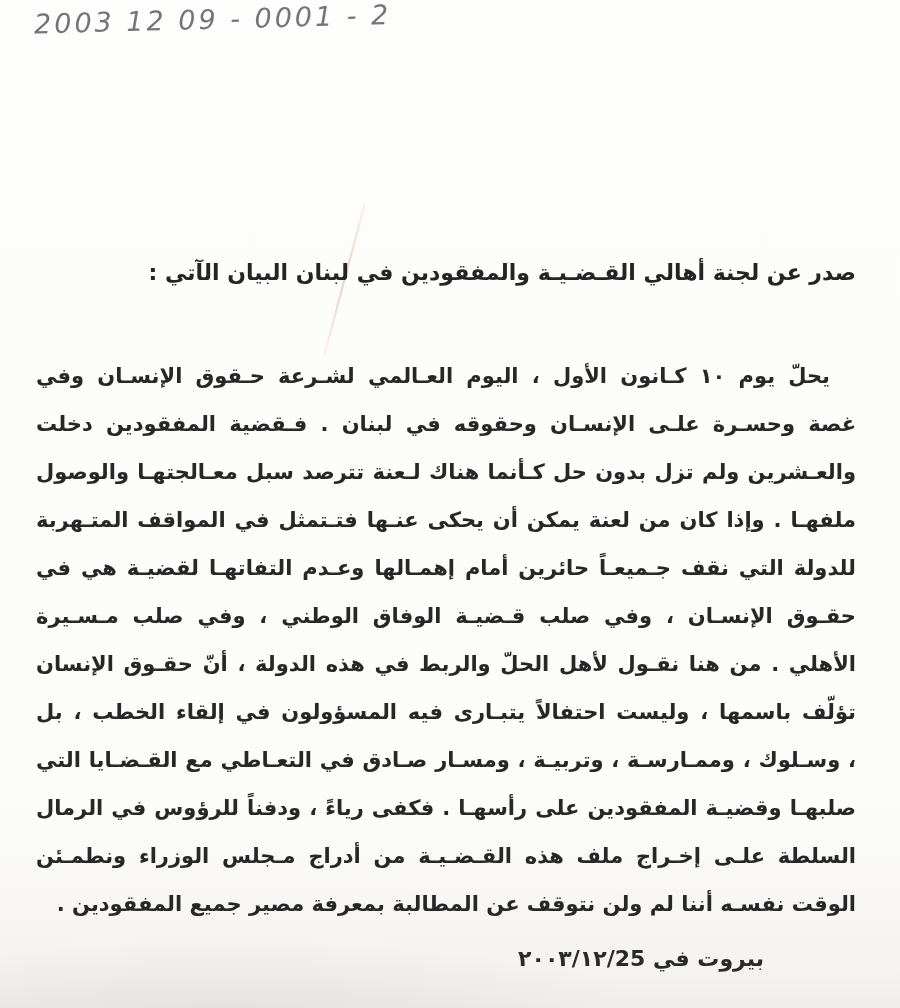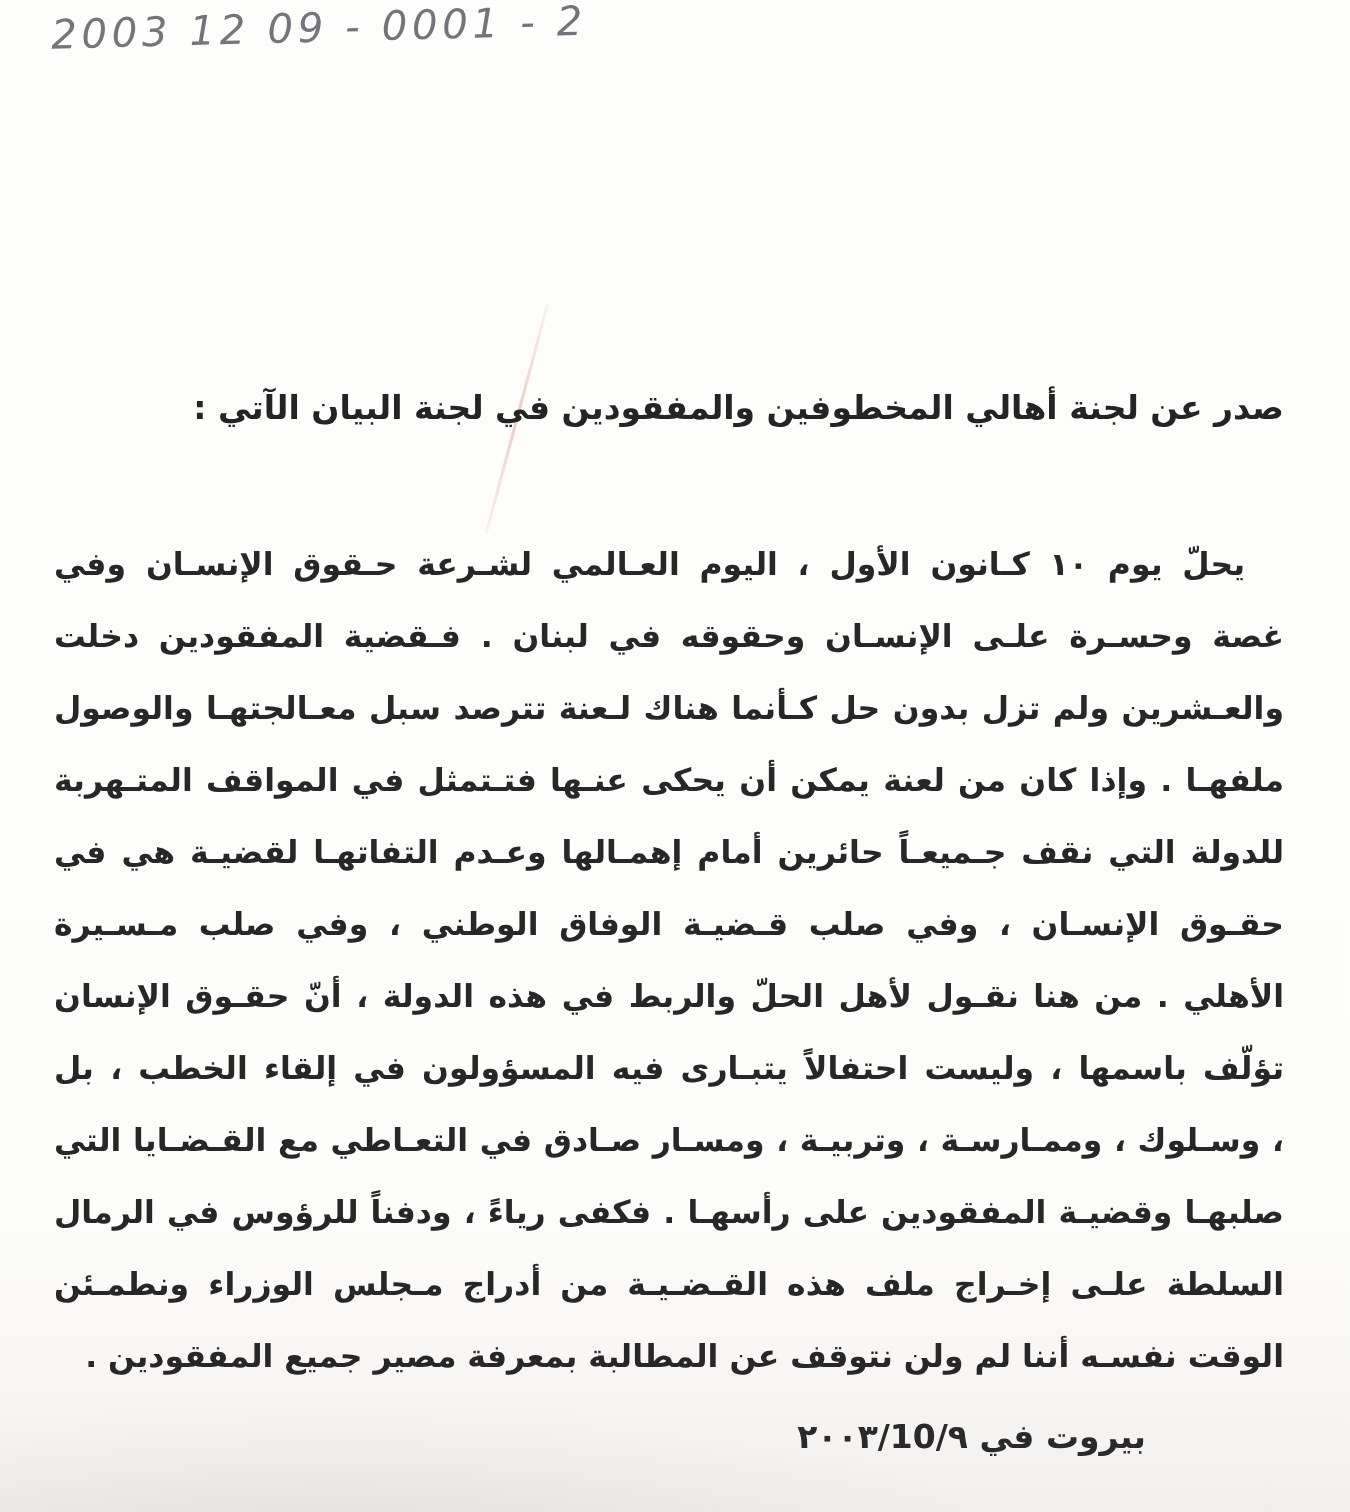--- a/index.html
+++ b/index.html
@@ -86,32 +86,32 @@
 </style>
 </head>
 <body>
 
 <div class="page">
 
   <div class="handwritten">2003 12 09 - 0001 - 2</div>
 
   <div class="crease"></div>
 
-  <div class="heading" lang="ar" dir="rtl">صدر عن لجنة أهالي المخطوفين والمفقودين في لجنة البيان الآتي :</div>
+  <div class="heading" lang="ar" dir="rtl">صدر عن لجنة أهالي القـضـيـة والمفقودين في لبنان البيان الآتي :</div>
 
   <div class="body-text" lang="ar" dir="rtl">
     <div class="line first">يحلّ يوم ١٠ كـانون الأول ، اليوم العـالمي لشـرعة حـقوق الإنسـان وفي القلب</div>
     <div class="line">غصة وحسـرة علـى الإنسـان وحقوقه في لبنان . فـقضية المفقودين دخلت عـامها الثامن</div>
     <div class="line">والعـشرين ولم تزل بدون حل كـأنما هناك لـعنة تترصد سبل معـالجتهـا والوصول إلى إقفـال</div>
     <div class="line">ملفهـا . وإذا كان من لعنة يمكن أن يحكى عنـها فتـتمثل في المواقف المتـهربة والمهـترئة</div>
     <div class="line">للدولة التي نقف جـميعـاً حائرين أمام  إهمـالها وعـدم التفاتهـا لقضيـة هي في صلب</div>
     <div class="line">حقـوق الإنسـان ، وفي صلب قـضيـة الوفاق الوطني ، وفي صلب مـسـيرة ترسـيـخ السـلم</div>
     <div class="line">الأهلي . من هنا نقـول لأهل الحلّ والربط في هذه الدولة ، أنّ حقـوق الإنسان ليـست لجنة</div>
     <div class="line">تؤلّف باسمها ، وليست احتفالاً يتبـارى فيه المسؤولون في إلقاء الخطب ، بل هي سياسة</div>
     <div class="line">، وسـلوك ، وممـارسـة ، وتربيـة ، ومسـار صـادق في التعـاطي مع القـضـايا التي تندرج في</div>
     <div class="line">صلبهـا وقضيـة المفقودين على رأسهـا . فكفى رياءً ، ودفناً للرؤوس في الرمال ،  ولتـعمل</div>
     <div class="line">السلطة علـى إخـراج ملف هذه القـضـيـة من أدراج مـجلس الوزراء  ونطمـئن الدولة في</div>
     <div class="line last">الوقت نفسـه أننا لم ولن نتوقف عن المطالبة بمعرفة مصير جميع المفقودين .</div>
   </div>
 
-  <div class="dateline" lang="ar" dir="rtl">بيروت في ٢٠٠٣/10/٩</div>
+  <div class="dateline" lang="ar" dir="rtl">بيروت في ٢٠٠٣/١٢/25</div>
 
 </div>
 
 </body></html>

